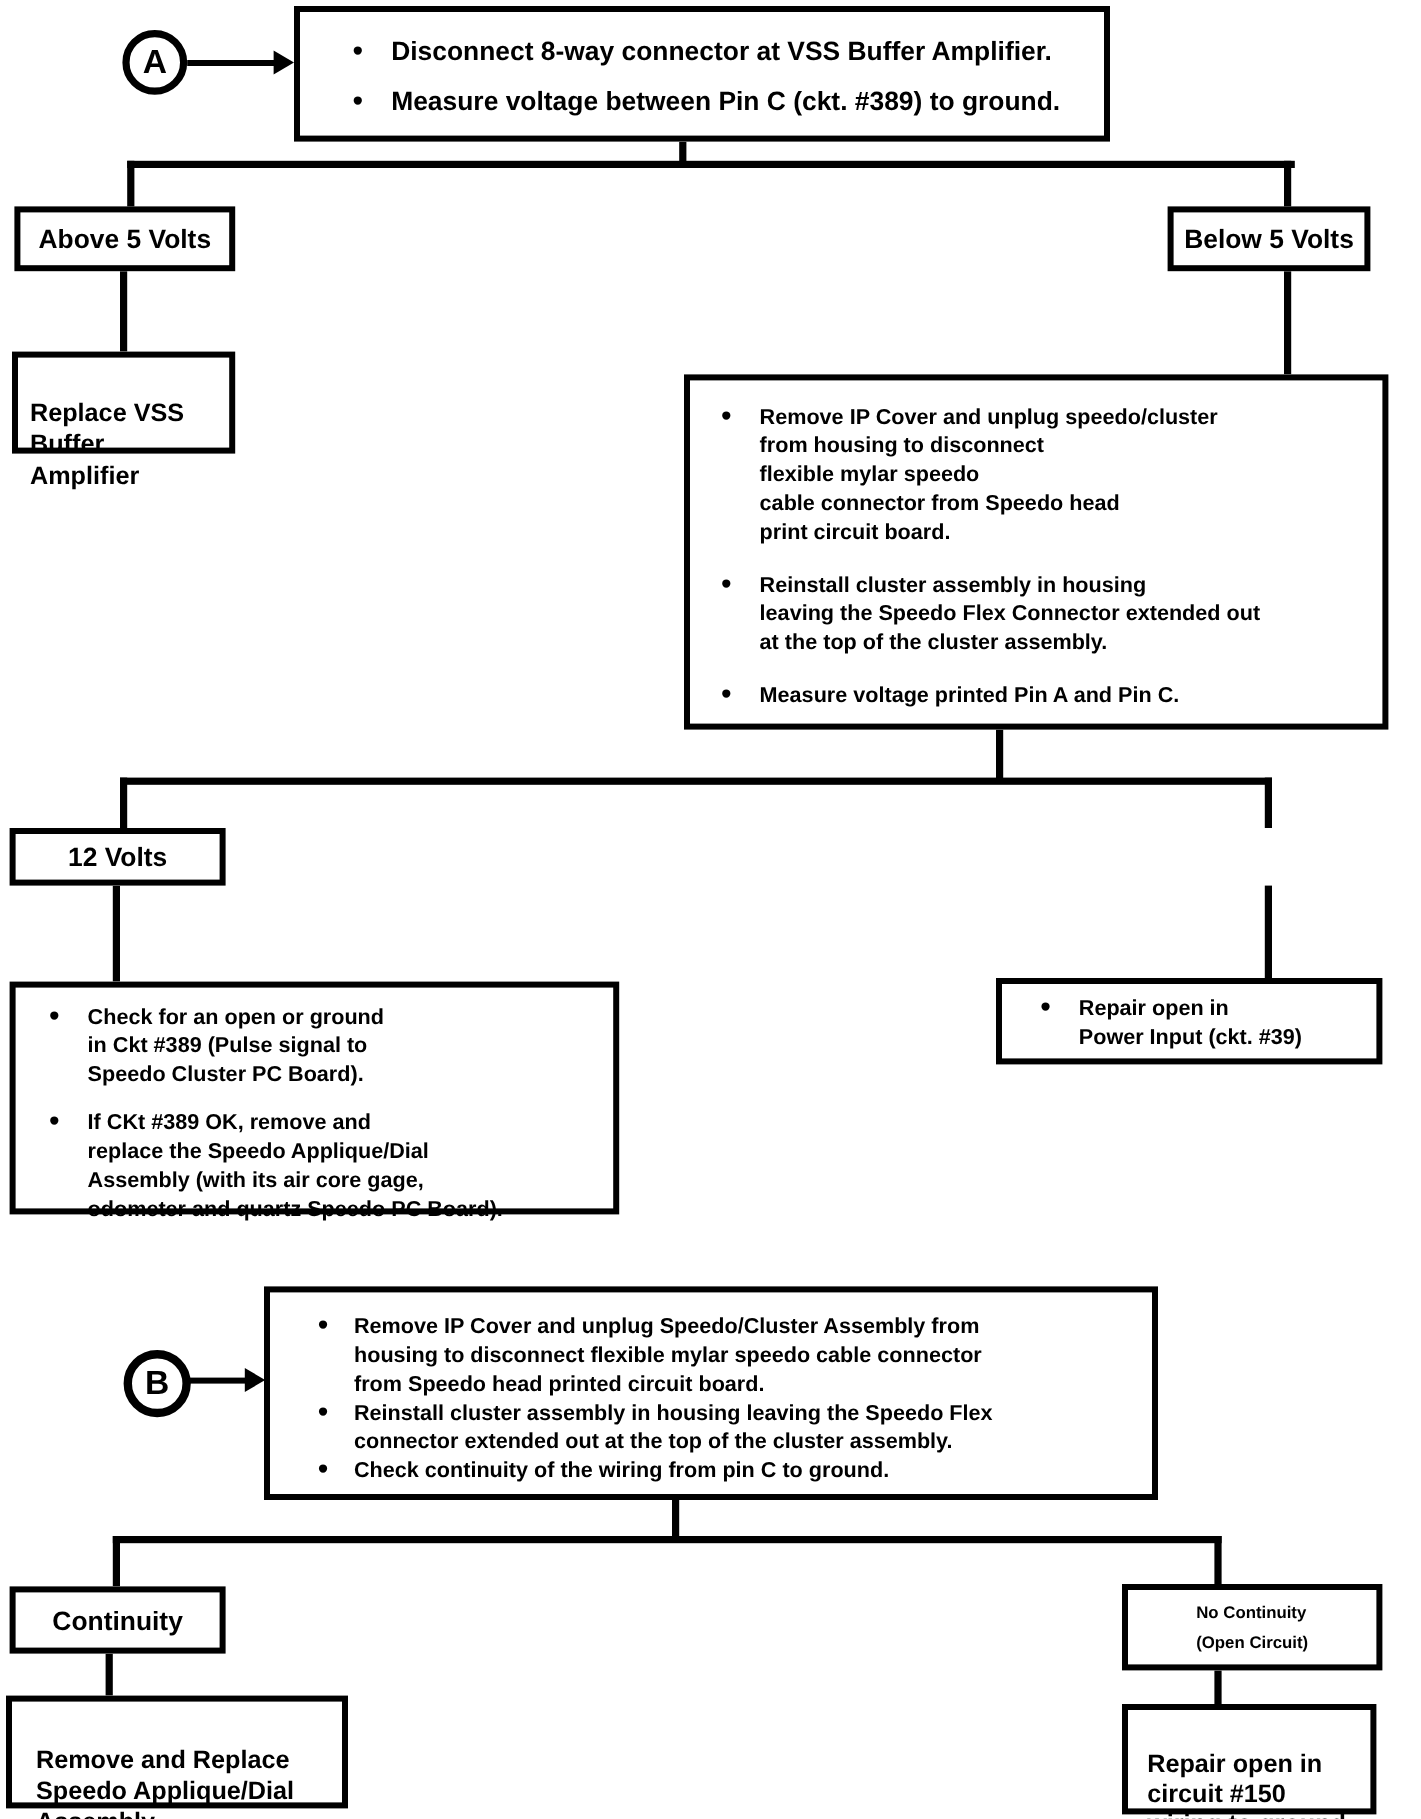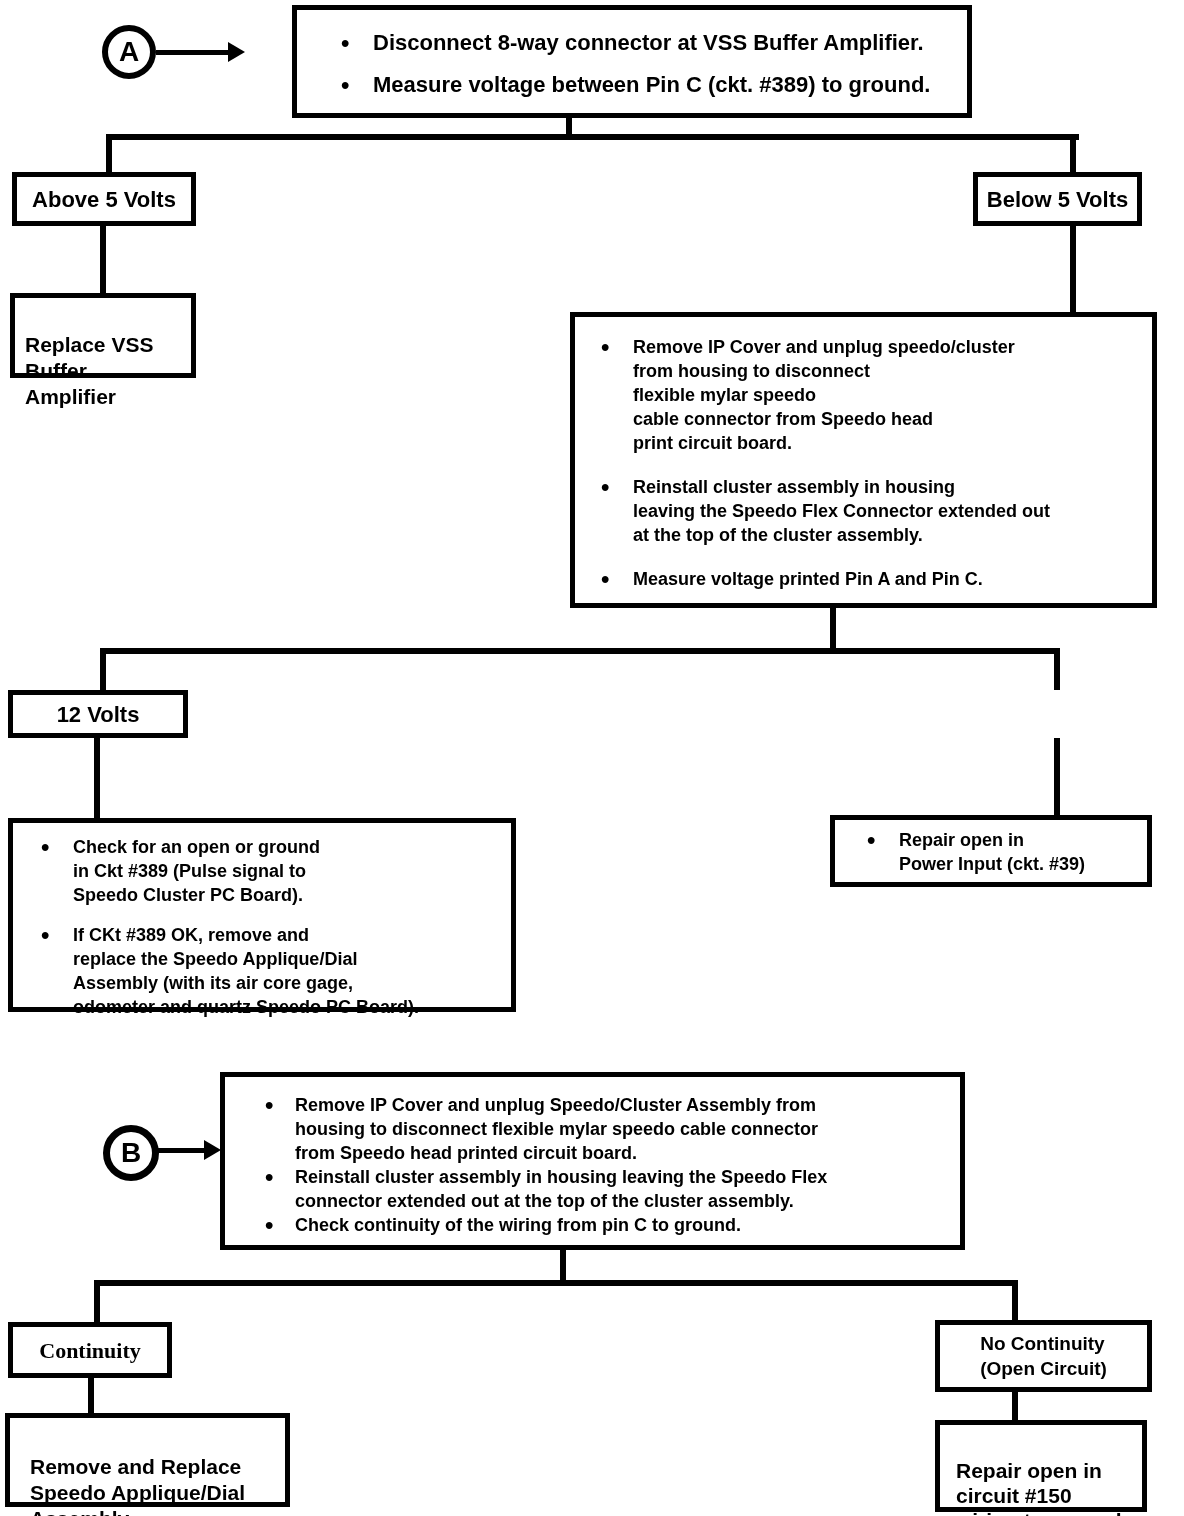--- a/index.html
+++ b/index.html
@@ -65,21 +65,21 @@
     border-top: 10px solid transparent;
     border-bottom: 10px solid transparent;
     border-left: 17px solid #000000;
   }
 
   
   #circle-a   { left: 102px; top: 25px;  width: 54px; height: 54px; }
   #arrow-a-line { left: 156px; top: 50px; width: 74px; height: 5px; }
   #arrow-a-head { left: 228px; top: 42px; }
   #box-a      { left: 245px; top: 5px;   width: 680px; height: 113px;
-                padding: 14px 20px 10px 44px; justify-content: center; gap: 18px; margin-left: 47px; }
+                padding: 14px 20px 10px 44px; justify-content: center; gap: 18px; }
   #box-a .step-text { font-size: 22px; }
 
   #stub-a     { left: 566px; top: 118px; width: 6px;  height: 22px; }
   #branch1-h  { left: 106px; top: 134px; width: 973px; height: 6px; }
   #branch1-lv { left: 106px; top: 134px; width: 6px;  height: 40px; }
   #branch1-rv { left: 1070px; top: 134px; width: 6px; height: 40px; }
 
   #above-box  { left: 12px;  top: 172px; width: 184px; height: 54px; }
   #above-down { left: 100px; top: 226px; width: 6px;  height: 67px; }
   #replace-box{ left: 10px;  top: 293px; width: 186px; height: 85px; }
@@ -110,26 +110,26 @@
   #arrow-b-head { left: 204px; top: 1140px; }
   #box-b      { left: 220px; top: 1072px; width: 745px; height: 178px;
                 padding: 16px 8px 8px 40px; gap: 0px; }
   #box-b .step::before { flex: 0 0 30px; }
 
   #stub-c     { left: 560px; top: 1250px; width: 6px; height: 34px; }
   #branch3-h  { left: 94px;  top: 1280px; width: 924px; height: 6px; }
   #branch3-lv { left: 94px;  top: 1280px; width: 6px; height: 42px; }
   #branch3-rv { left: 1012px; top: 1280px; width: 6px; height: 40px; }
 
-  #continuity-box { left: 8px; top: 1322px; width: 164px; height: 56px; font-family: Liberation Serif, serif; }
+  #continuity-box { left: 8px; top: 1322px; width: 180px; height: 56px; }
   #continuity-down { left: 88px; top: 1378px; width: 6px; height: 35px; }
   #remove-replace-box { left: 5px; top: 1413px; width: 285px; height: 94px;
                 padding: 10px 8px 6px 20px; }
 
-  #no-continuity-box { left: 935px; top: 1320px; width: 217px; height: 72px; font-size: 19px; }
+  #no-continuity-box { left: 935px; top: 1320px; width: 217px; height: 72px; font-size: 14px; }
   #no-continuity-down { left: 1012px; top: 1392px; width: 6px; height: 28px; }
   #repair150-box { left: 935px; top: 1420px; width: 212px; height: 92px;
                 padding: 8px 6px 6px 16px; line-height: 25px; }
 </style>
 </head>
 <body>
 
 <div id="canvas">
 
   <div class="line" id="stub-a"></div>

